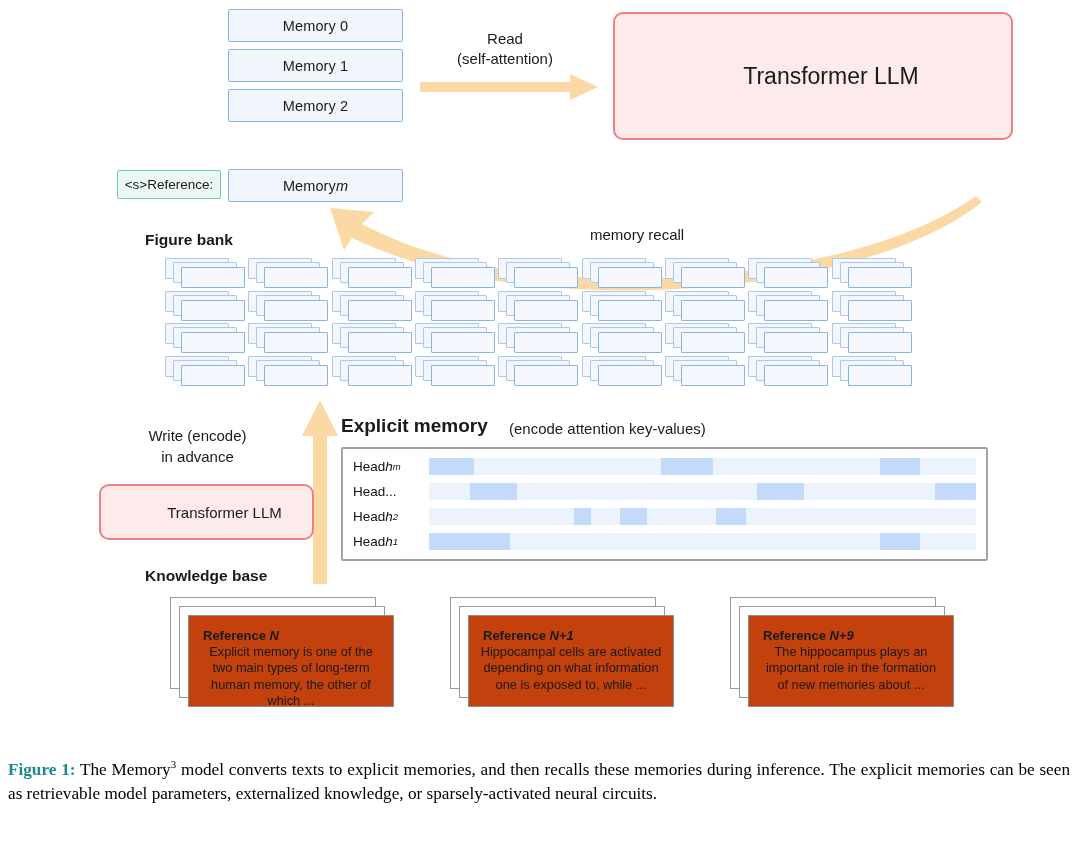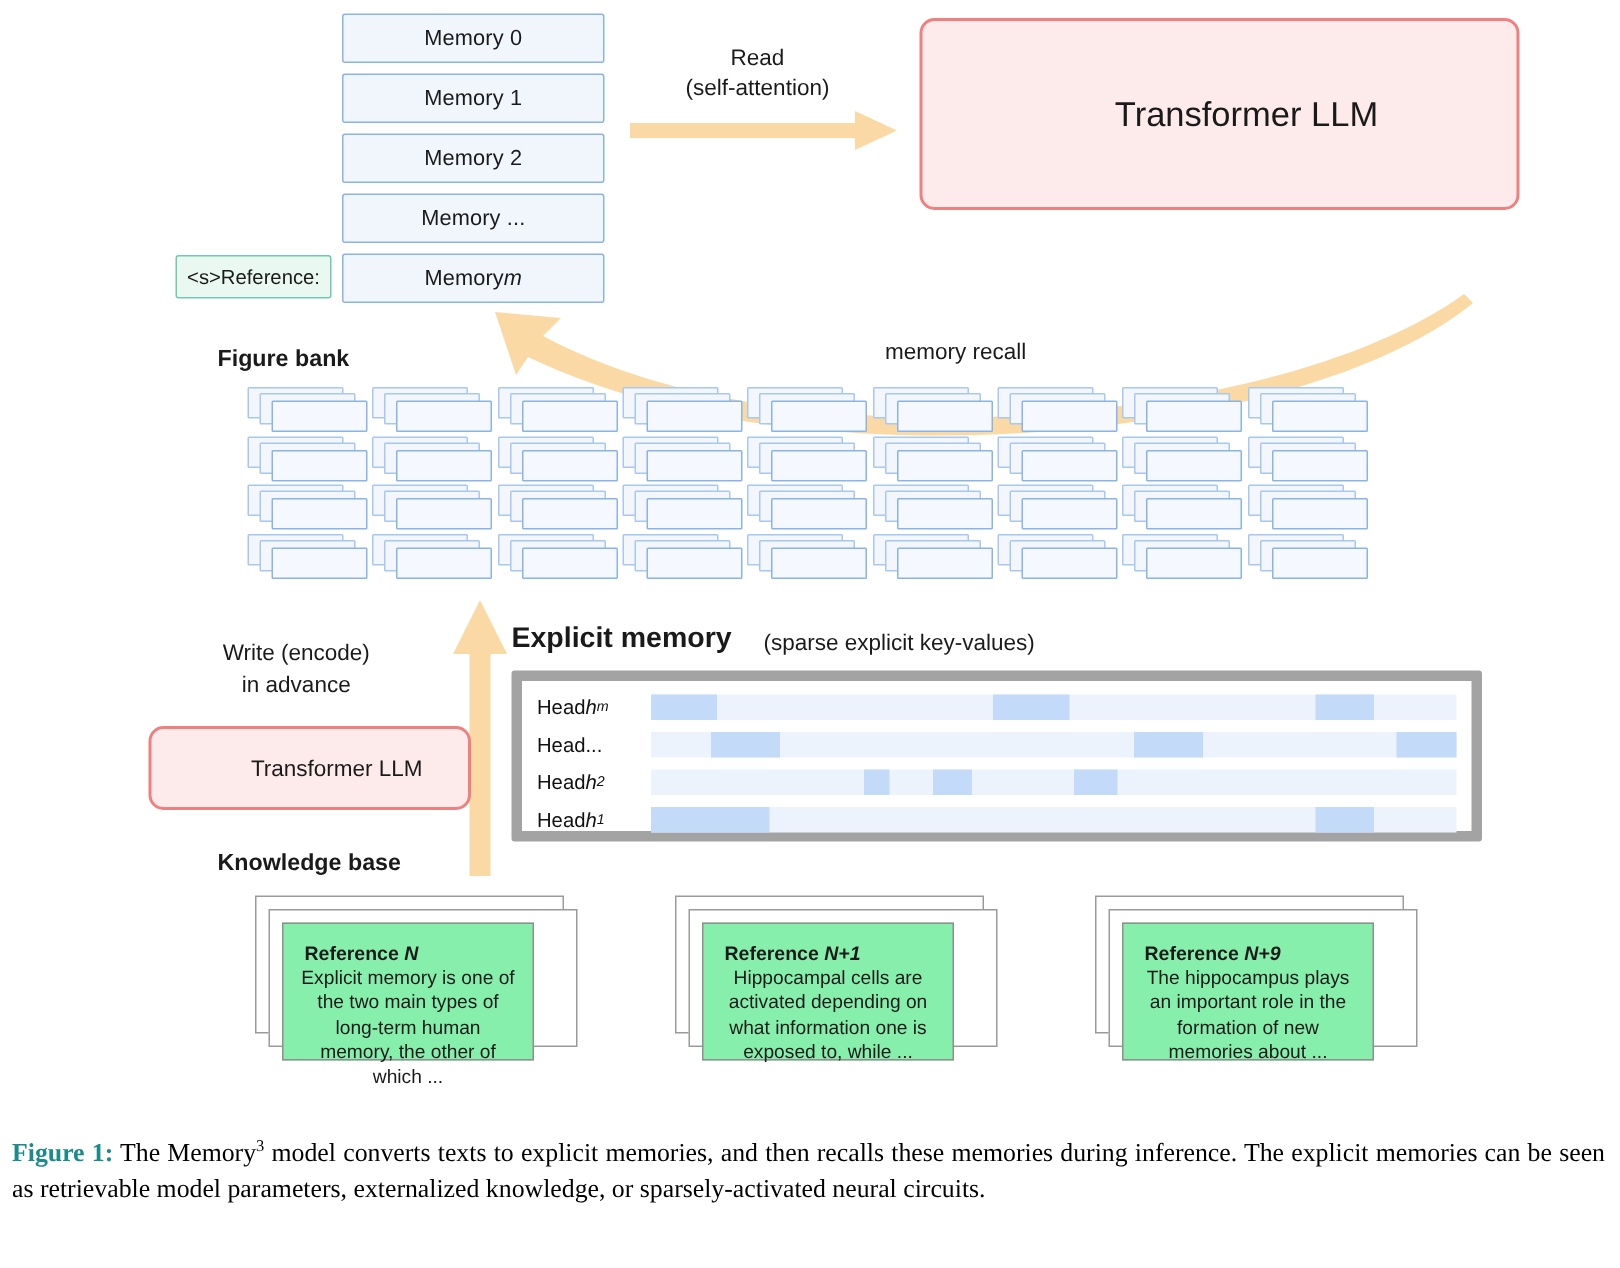--- a/index.html
+++ b/index.html
@@ -50,36 +50,36 @@
   .bank-unit{position:absolute;width:78px;height:30px;}
   .bank-card{position:absolute;border:1.4px solid #a8c8f0;background:#f3f7fd;border-radius:1px;
              width:62px;height:19px;}
   .bank-card.c1{left:0;top:0;}
   .bank-card.c2{left:8px;top:4px;}
   .bank-card.c3{left:16px;top:9px;border-color:#8ab4e8;background:#f5f8fe;}
 
   
   #explicit-panel{
     position:absolute;left:341px;top:447px;width:647px;height:114px;
-    border:7px solid #a3a3a3;background:#ffffff;border-radius:2px;box-sizing:border-box;
+    border:2px solid #a3a3a3;background:#ffffff;border-radius:2px;box-sizing:border-box;
   }
   .head-row{position:absolute;left:0;width:100%;height:22px;}
   .head-label{position:absolute;left:10px;top:0;width:70px;height:22px;
     display:flex;align-items:center;justify-content:flex-start;font-size:13.5px;color:#111;}
   .head-label em{font-style:italic;}
   .head-label sub{font-size:9.5px;font-style:italic;}
   .head-track{position:absolute;left:86px;right:10px;top:3px;height:17px;background:#edf3fc;}
   .head-seg{position:absolute;top:0;height:17px;background:#c3daf8;}
 
   
   .ref-stack{position:absolute;width:224px;height:110px;}
   .ref-shadow{position:absolute;background:#ffffff;border:1.5px solid #9a9a9a;box-sizing:border-box;}
   .ref-card{
-    position:absolute;left:18px;top:18px;width:168px;height:92px;
-    background:#86efac;border:1.5px solid #8f8f8f;box-sizing:border-box;
+    position:absolute;left:18px;top:18px;width:206px;height:92px;
+    background:#c2410c;border:1.5px solid #8f8f8f;box-sizing:border-box;
     padding:12px 10px 0 10px;
   }
   .ref-title{font-size:13px;font-weight:bold;text-align:left;margin:0 0 1px 4px;}
   .ref-title em{font-style:italic;}
   .ref-body{font-size:12.8px;line-height:1.28;text-align:center;color:#1a1a1a;}
 
   
   #caption{
     position:absolute;left:8px;top:757px;width:1062px;
     font-family:"Liberation Serif", serif;
@@ -95,23 +95,20 @@
 
   <div class="memory-box" style="left:228px;top:9px;width:173px;height:31px;">
     <span>Memory 0</span>
   </div>
   <div class="memory-box" style="left:228px;top:49px;width:173px;height:31px;">
     <span>Memory 1</span>
   </div>
   <div class="memory-box" style="left:228px;top:89px;width:173px;height:31px;">
     <span>Memory 2</span>
   </div>
-  <div class="memory-box" style="left:228px;top:129px;width:173px;height:31px;">
-    <span>Memory ...</span>
-  </div>
   <div class="memory-box" style="left:228px;top:169px;width:173px;height:31px;">
     <span>Memory </span>
       <em>m</em>
   </div>
 
   <div class="green-box" style="left:117px;top:170px;width:104px;height:29px;justify-content:center;">
     <span>&lt;s&gt;Reference:</span>
   </div>
 
 
@@ -337,21 +334,21 @@
   </div>
 
   <div class="llm-box" id="llm-bottom" style="left:99px;top:484px;width:175px;height:52px;">
     <span>Transformer LLM</span>
   </div>
 
   <div class="lbl lbl-bold" style="left:341px;top:415px;font-size:19px;">
     <span>Explicit memory</span>
   </div>
   <div class="lbl" style="left:509px;top:420px;font-size:15px;">
-    <span>(sparse explicit key-values)</span>
+    <span>(encode attention key-values)</span>
   </div>
 
   <div id="explicit-panel">
       <div class="head-row" style="top: 6px;">
         <div class="head-label">
           <span>Head </span>
           <em>h</em>
           <sub>m</sub>
         </div>
         <div class="head-track">

